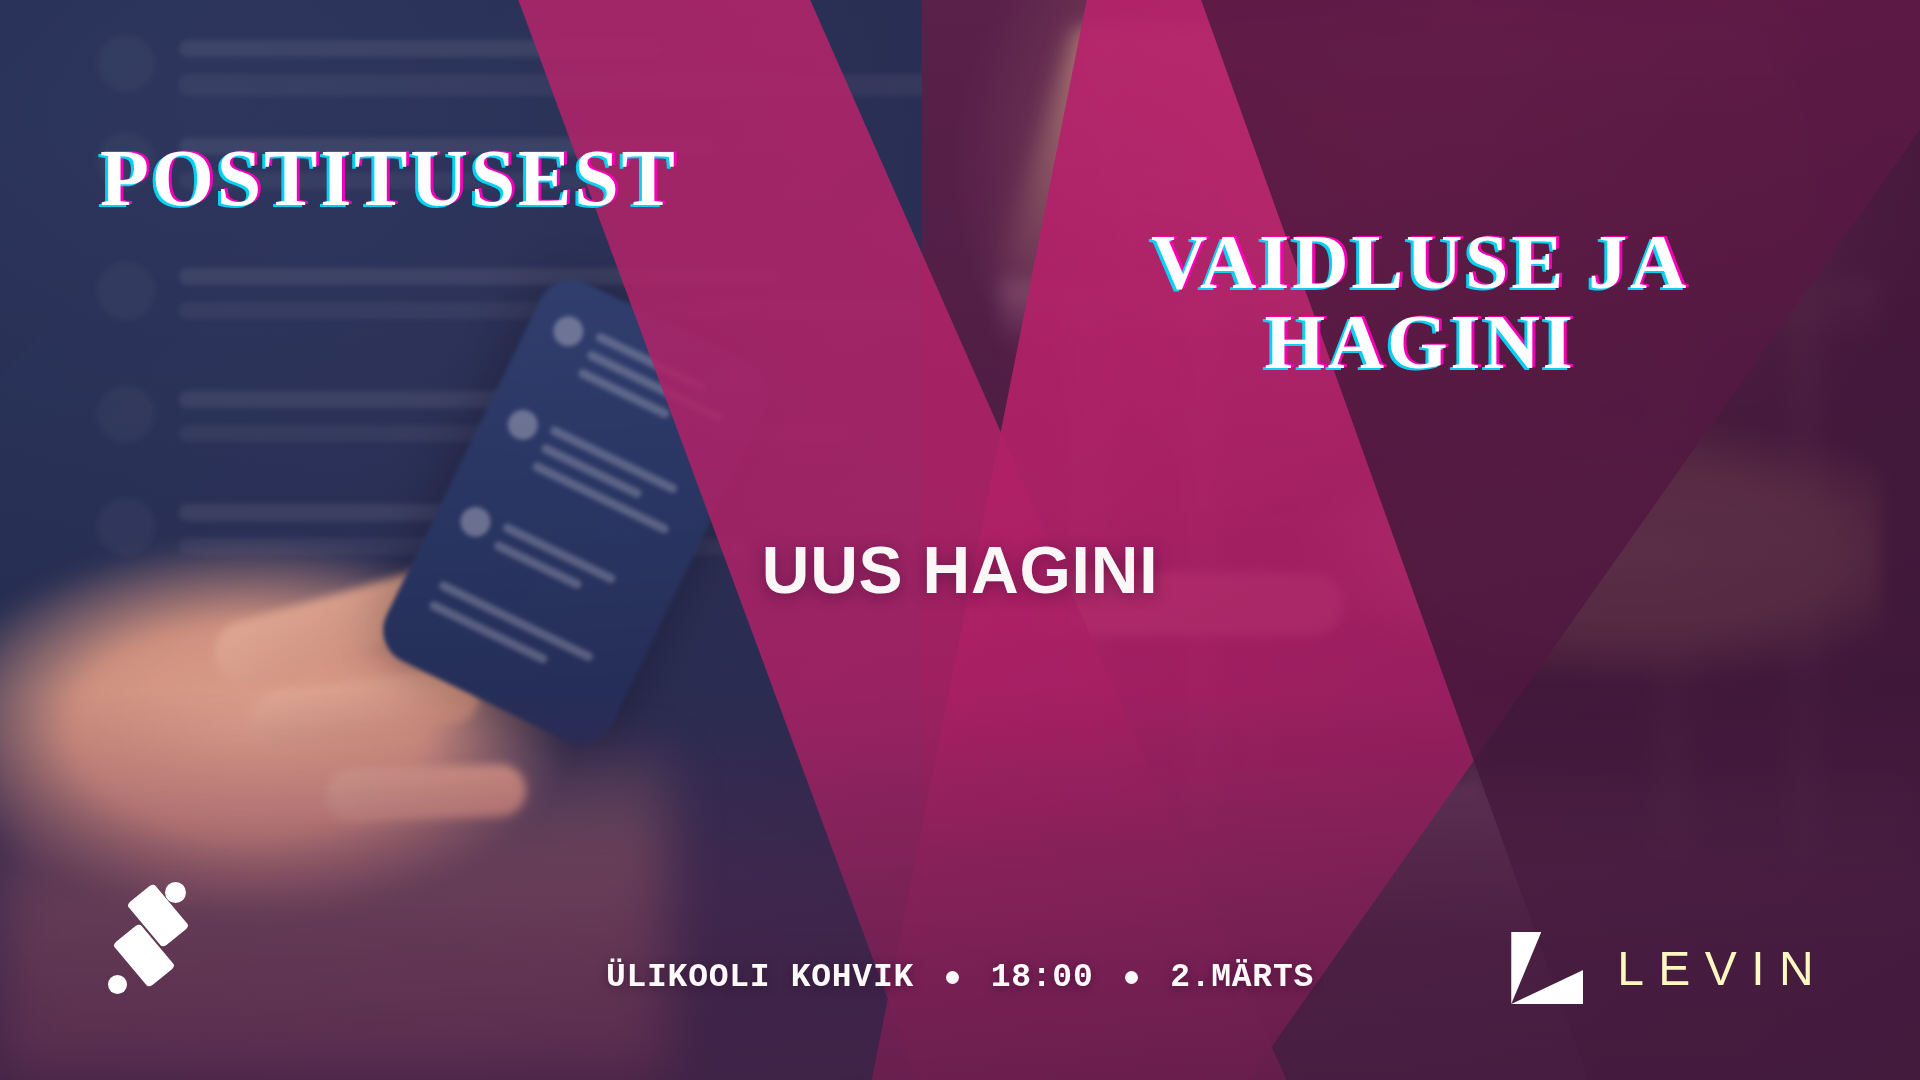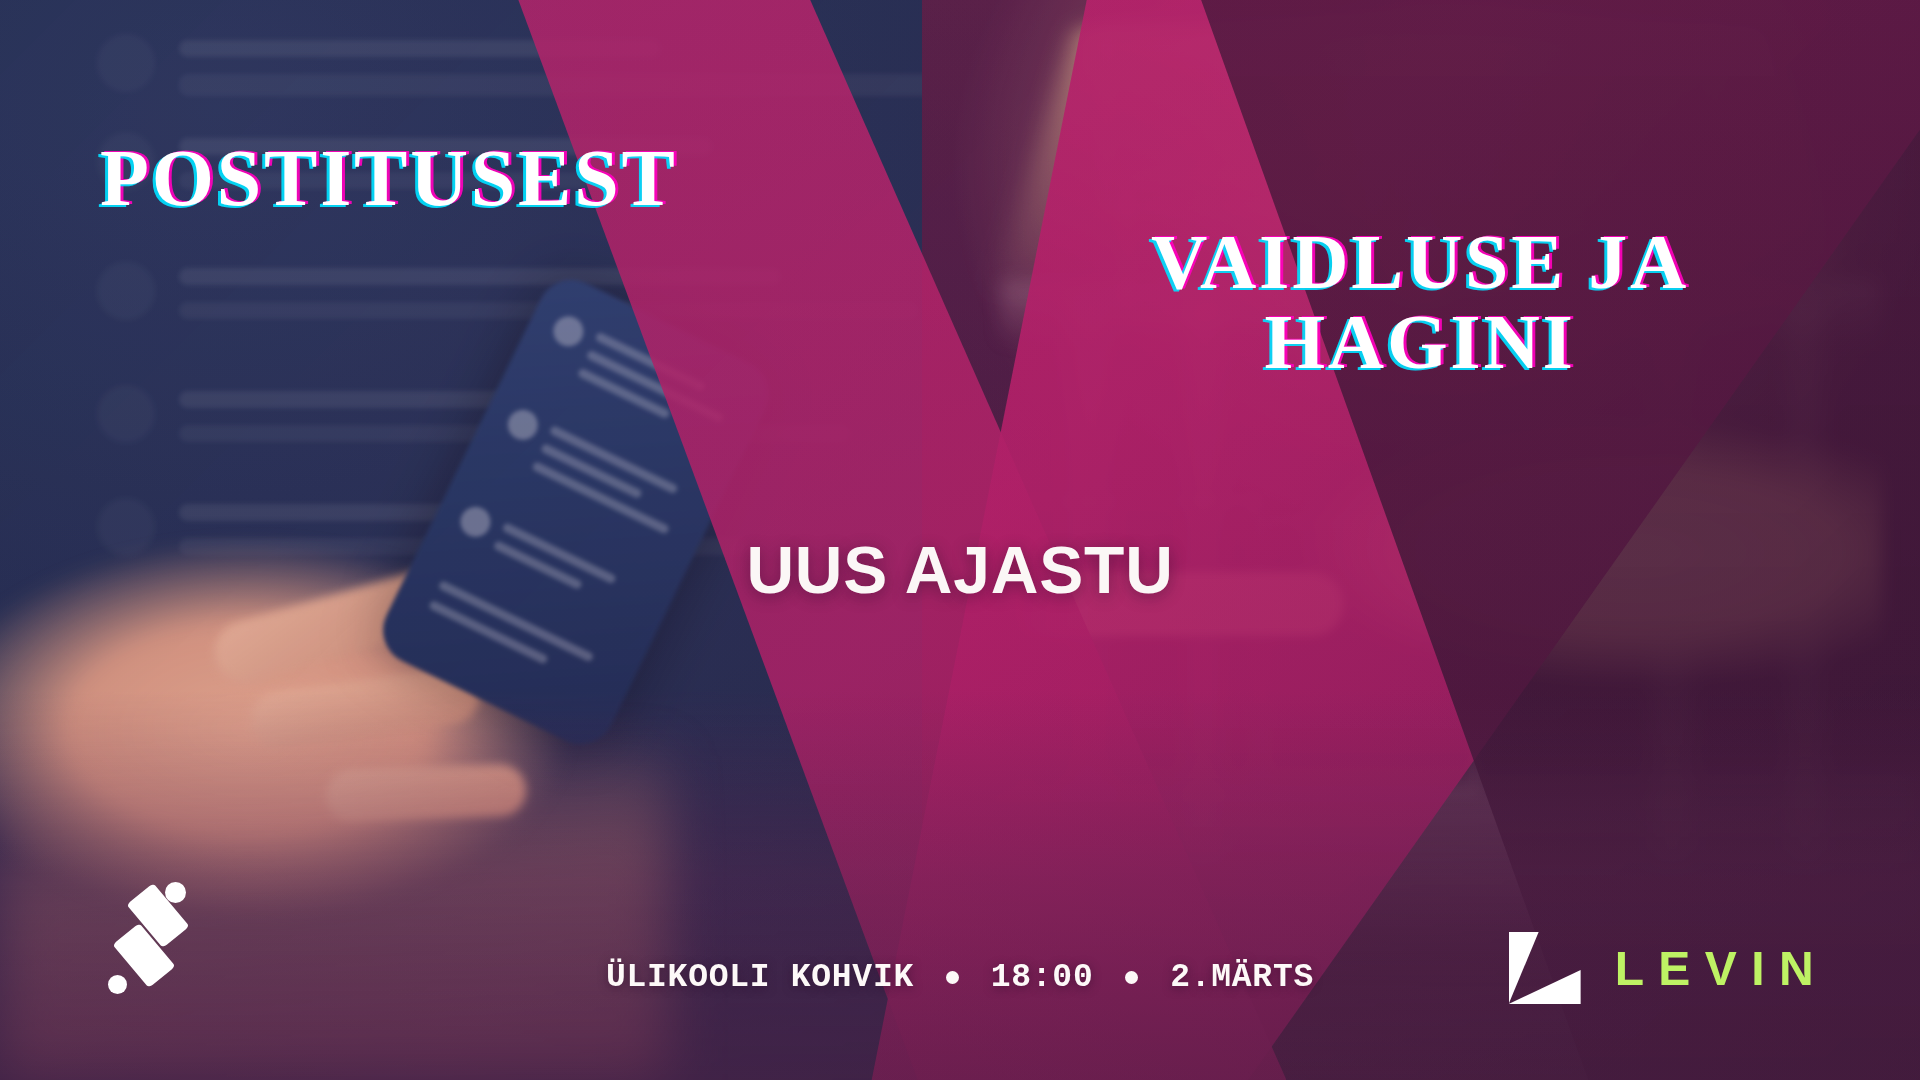--- a/index.html
+++ b/index.html
@@ -298,24 +298,24 @@
     clip-path: polygon(0% 0%, 100% 0%, 0% 100%);
   }
   .levin-mark .tri-b {
     position: absolute; left: 0; bottom: 0;
     width: 72px; height: 34px;
     background: #ffffff;
     clip-path: polygon(0% 100%, 100% 0%, 100% 100%);
   }
   .levin-word {
     font-family: "Liberation Sans", sans-serif;
-    font-weight: 700;
+    font-weight: 400;
     font-size: 48px;
     letter-spacing: .30em;
-    color: #bef264;
+    color: #fef9c3;
   }
 </style>
 </head>
 <body>
 
 <div id="poster">
 
   <div class="layer">
 
     <div class="left-photo">
@@ -401,21 +401,21 @@
   <div class="content">
 
     <div class="serif-head" id="head-left">POSTITUSEST</div>
 
     <div class="serif-head" id="head-right">
       <span class="ln">VAIDLUSE JA</span>
       <span class="ln">HAGINI</span>
     </div>
 
     <div class="sub">
-      <span class="ln">UUS AJASTU</span>
+      <span class="ln">UUS HAGINI</span>
     </div>
 
     <div class="footer-info">
       <span>ÜLIKOOLI KOHVIK</span>
       <span class="sep"></span>
       <span>18:00</span>
       <span class="sep"></span>
       <span>2.MÄRTS</span>
     </div>
 

